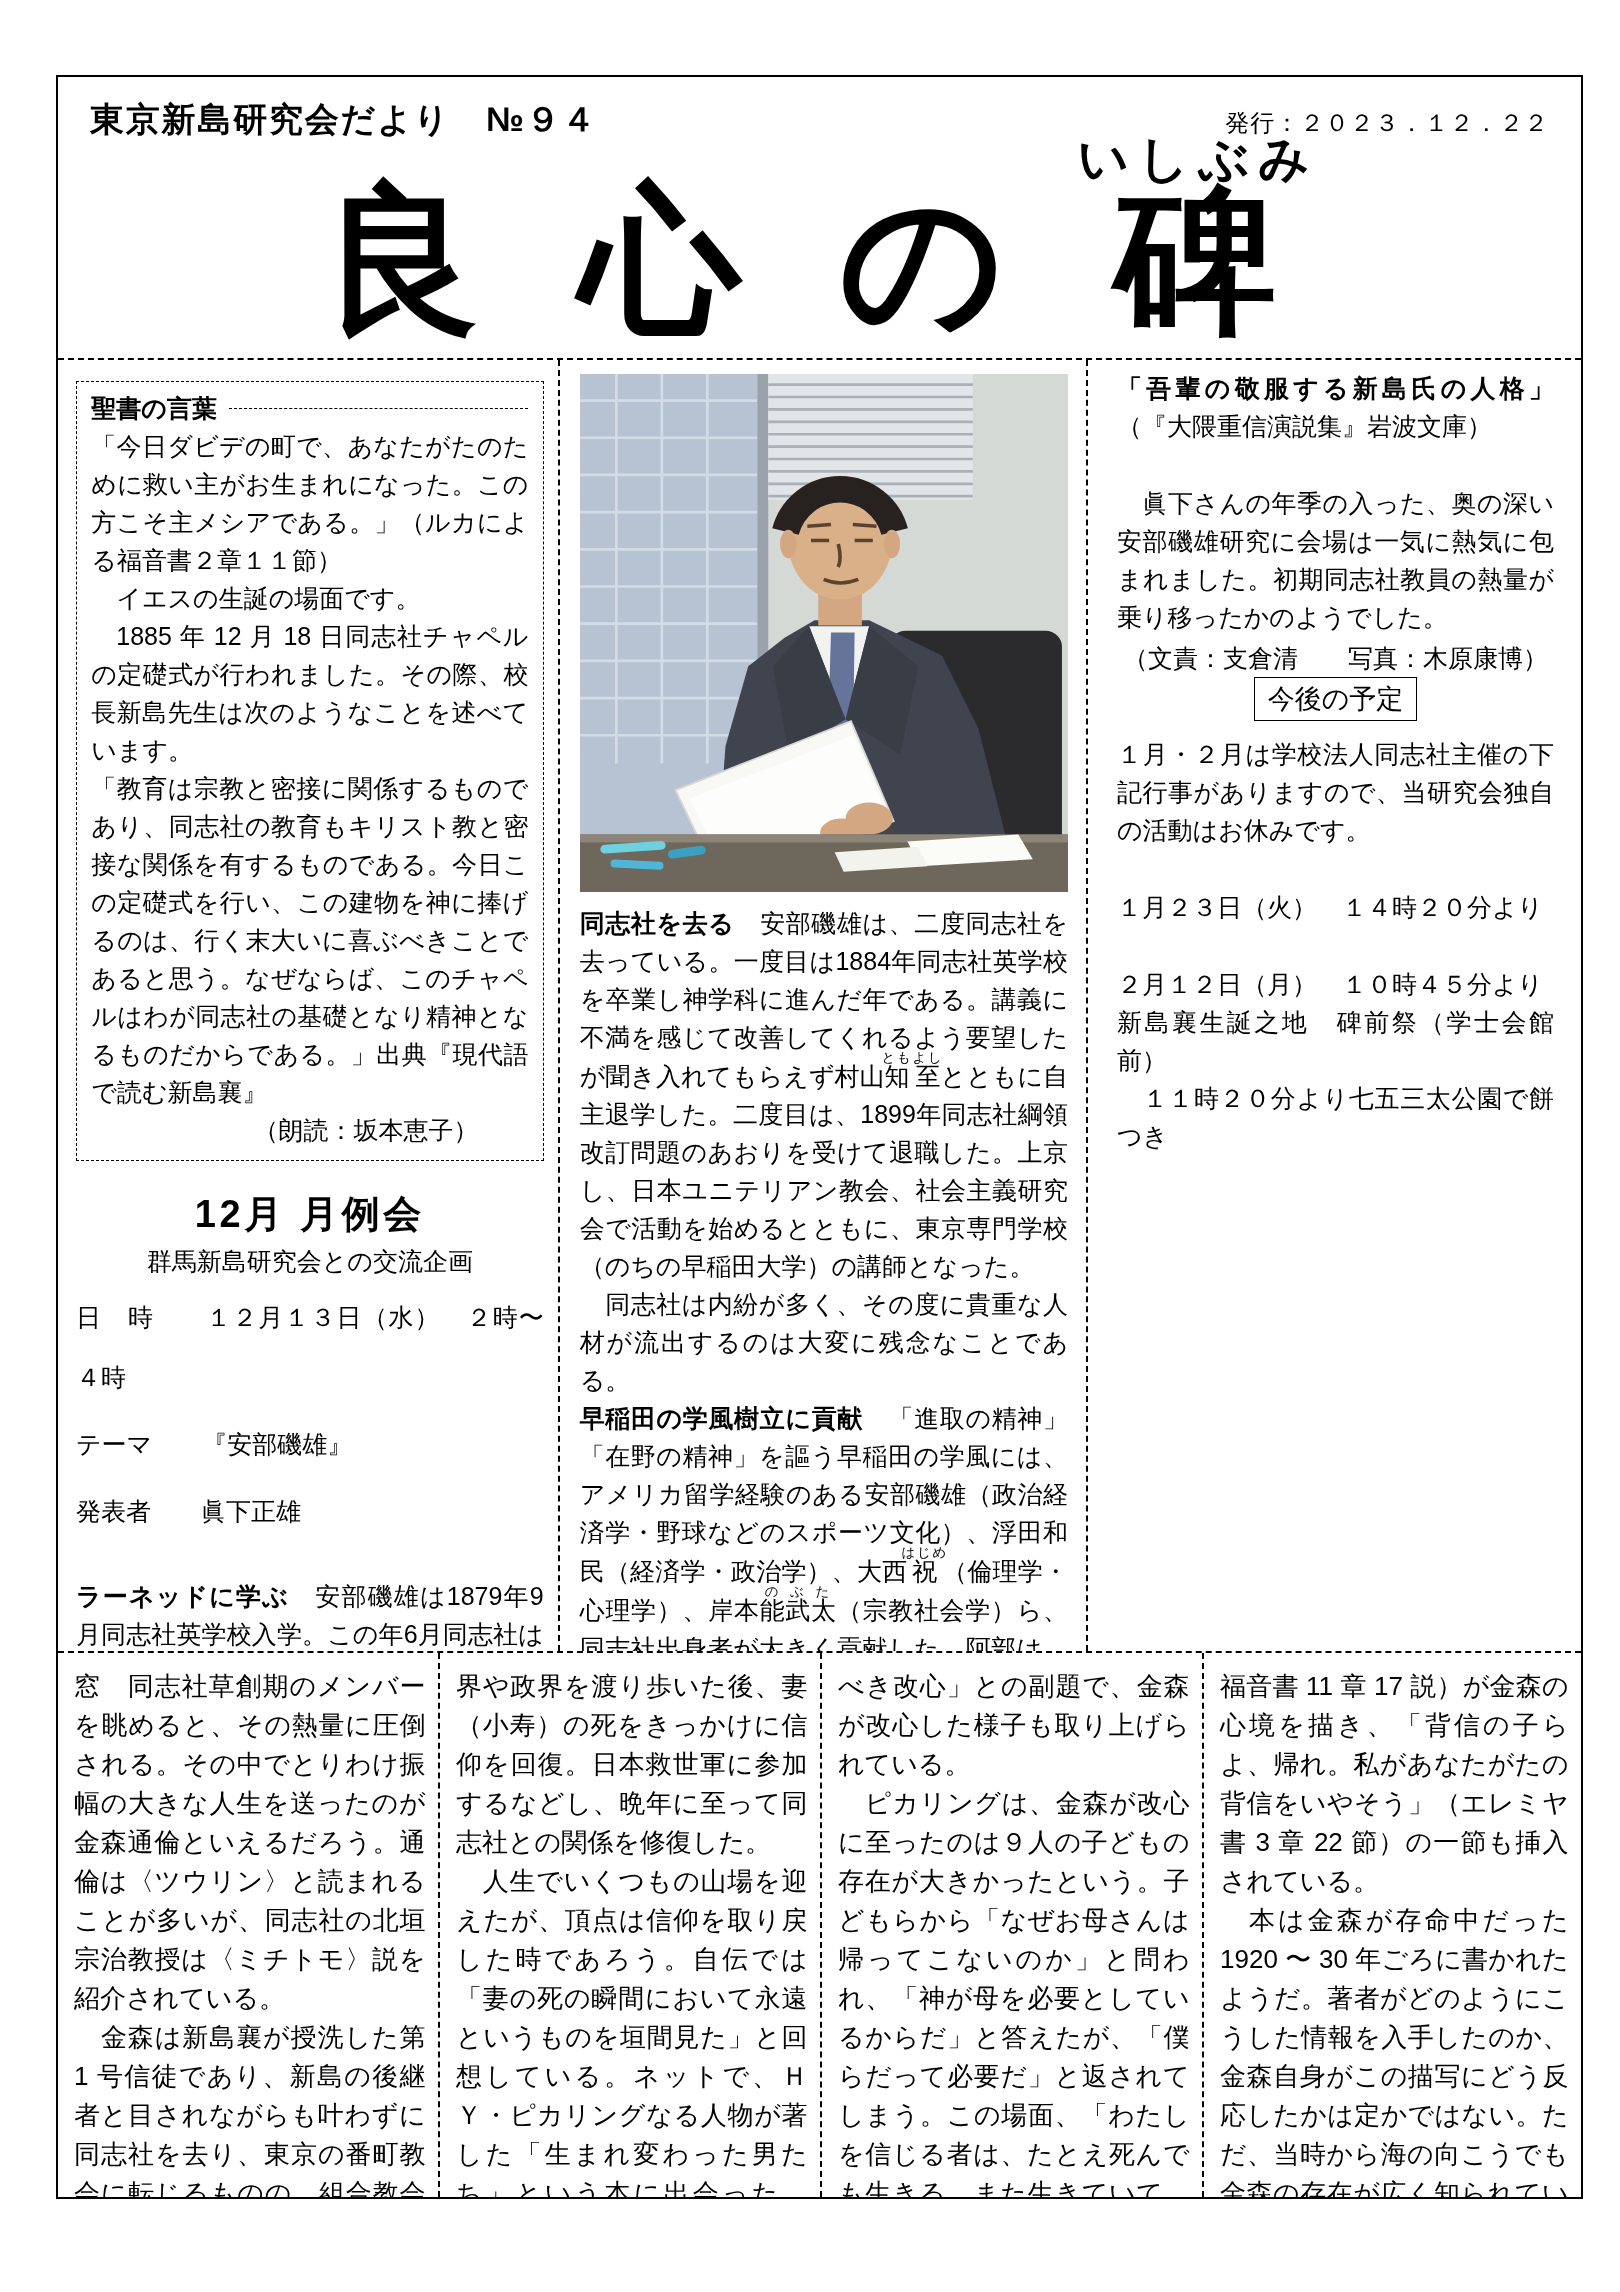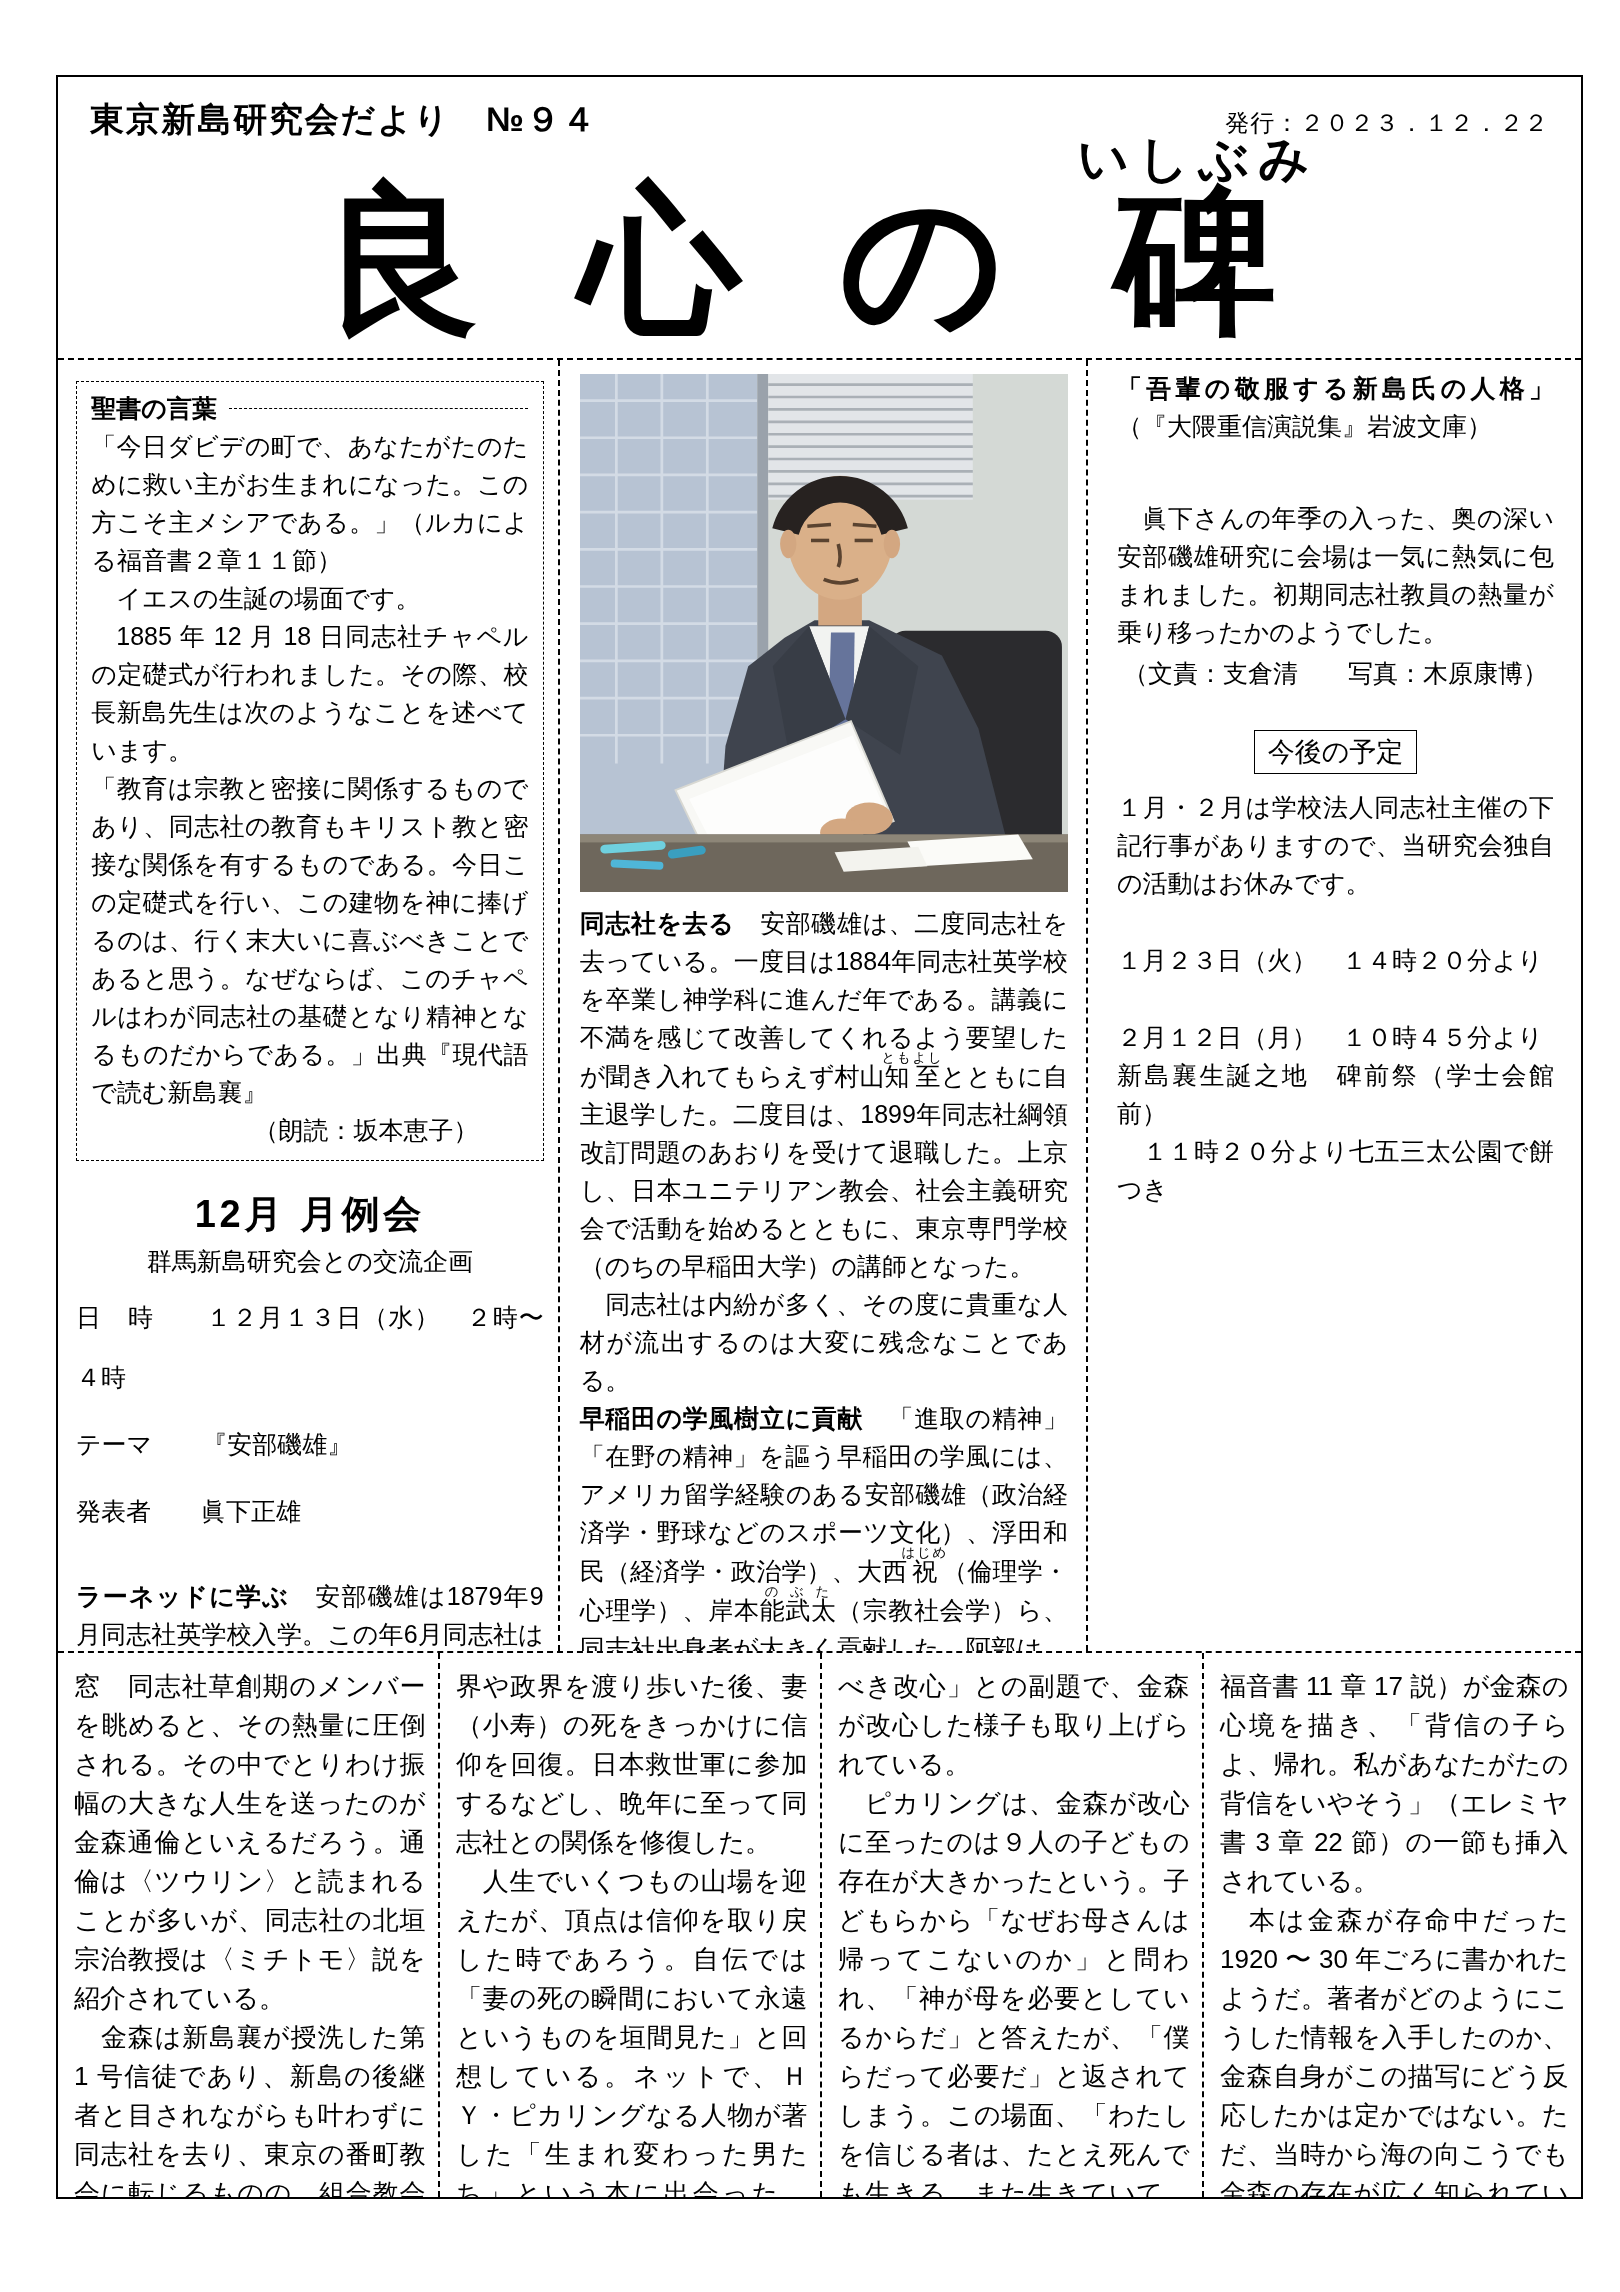--- a/index.html
+++ b/index.html
@@ -36,26 +36,26 @@
   .meeting-title{text-align:center;font-size:38px;font-weight:900;letter-spacing:3.6px;}
   .meeting-sub{text-align:center;margin-top:9px;}
   .meeting-line{margin-top:7.2px;line-height:60px;}
   .learned{margin-top:36px;}
   
   .photo-wrap{width:100%;height:518px;}
   .photo-wrap svg{display:block;}
   .mid-text{margin-top:12.5px;}
   
   .credit{text-align:center;margin-top:3.6px;}
-  .sched-title-row{text-align:center;margin-top:38px;}
+  .sched-title-row{text-align:center;}
   .sched-title{display:inline-block;border:1.8px solid #000;padding:1.8px 12.5px;font-size:27px;}
   .sched-intro{margin-top:14.3px;}
   .sched-event{margin-top:39px;}
   .quote-para{margin-top:1.8px;}
-  .mashita{margin-top:54px;}
+  .mashita{margin-top:39px;}
   
   .bottom-section{display:flex;flex:1;box-sizing:border-box;overflow:hidden;}
   .b-col{width:382px;border-right:2.7px dashed #000;padding:14.3px 12.5px 0 16px;box-sizing:border-box;
          font-size:26px;line-height:39px;text-align:justify;overflow:hidden;}
   .b-col:last-child{border-right:none;flex:1;}
   ruby rt{font-size:13.4px;font-weight:400;letter-spacing:1.8px;}
 </style>
 </head>
 <body>
 

